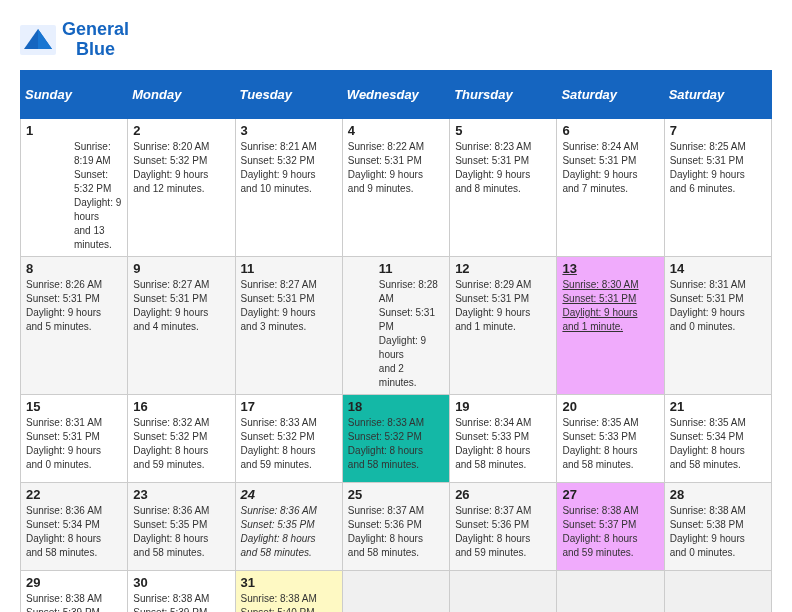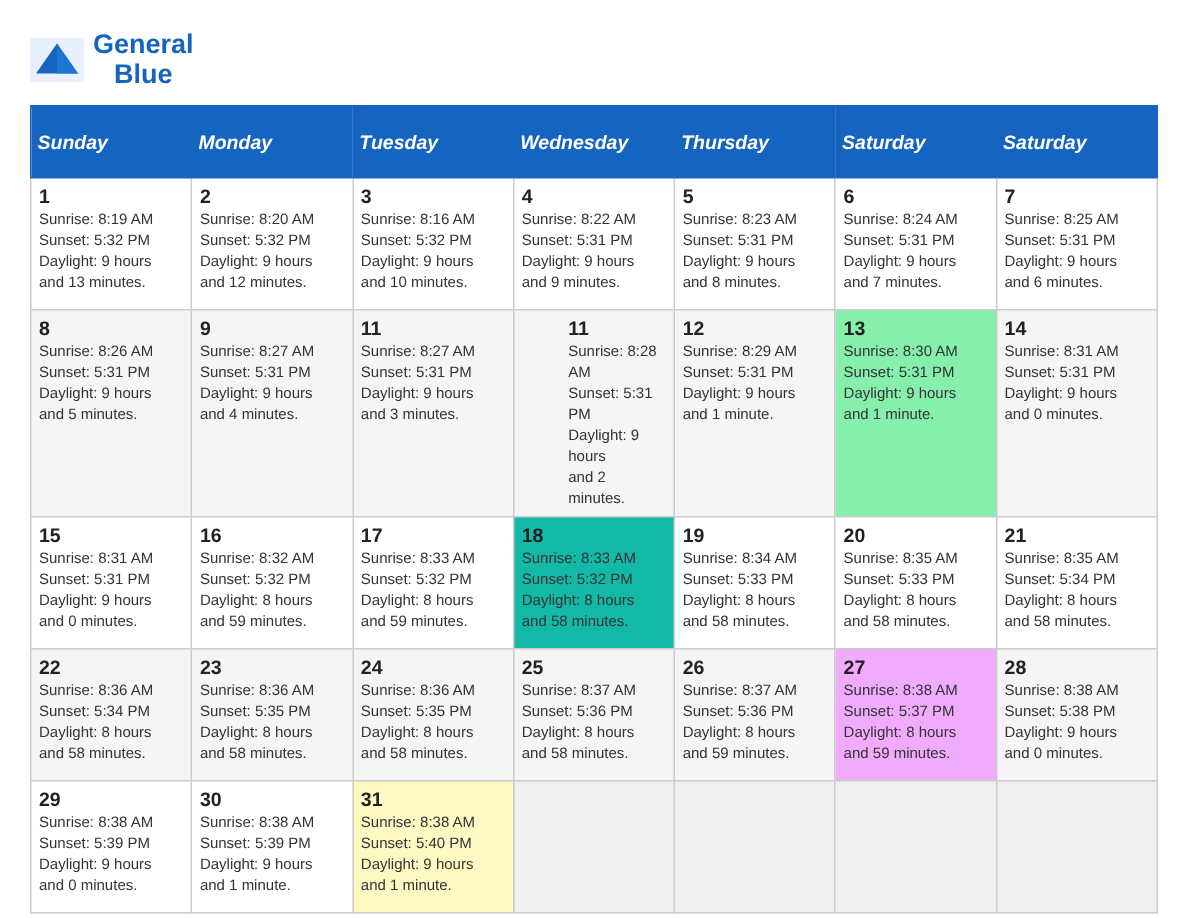--- a/index.html
+++ b/index.html
@@ -124,35 +124,35 @@
         <th>Wednesday</th>
         <th>Thursday</th>
         <th>Saturday</th>
         <th>Saturday</th>
       </tr>
   </thead>
   <tbody id="calendar-body">
   <tr>
         <td style="background: rgb(255, 255, 255);">
           <span class="day-num">1</span>
-          <div class="day-info" style="white-space: pre-line;">Sunrise: 8:19 AM
+          <div class="day-info" style="white-space: pre-line; margin-left: 48px;">Sunrise: 8:19 AM
 Sunset: 5:32 PM
 Daylight: 9 hours
 and 13 minutes.</div>
         </td>
         <td style="background: rgb(255, 255, 255);">
           <span class="day-num">2</span>
           <div class="day-info" style="white-space: pre-line;">Sunrise: 8:20 AM
 Sunset: 5:32 PM
 Daylight: 9 hours
 and 12 minutes.</div>
         </td>
         <td style="background: rgb(255, 255, 255);">
           <span class="day-num">3</span>
-          <div class="day-info" style="white-space: pre-line;">Sunrise: 8:16 AM
+          <div class="day-info" style="white-space: pre-line;">Sunrise: 8:21 AM
 Sunset: 5:32 PM
 Daylight: 9 hours
 and 10 minutes.</div>
         </td>
         <td style="background: rgb(255, 255, 255);">
           <span class="day-num">4</span>
           <div class="day-info" style="white-space: pre-line;">Sunrise: 8:22 AM
 Sunset: 5:31 PM
 Daylight: 9 hours
 and 9 minutes.</div>
@@ -208,21 +208,21 @@
 Daylight: 9 hours
 and 2 minutes.</div>
         </td>
         <td style="background: rgb(245, 245, 245); margin-left: 12px;">
           <span class="day-num">12</span>
           <div class="day-info" style="white-space: pre-line;">Sunrise: 8:29 AM
 Sunset: 5:31 PM
 Daylight: 9 hours
 and 1 minute.</div>
         </td>
-        <td style="background: #86efac;">
+        <td style="background: #f0abfc; text-decoration: underline;">
           <span class="day-num">13</span>
           <div class="day-info" style="white-space: pre-line;">Sunrise: 8:30 AM
 Sunset: 5:31 PM
 Daylight: 9 hours
 and 1 minute.</div>
         </td>
         <td style="background: rgb(245, 245, 245);">
           <span class="day-num">14</span>
           <div class="day-info" style="white-space: pre-line;">Sunrise: 8:31 AM
 Sunset: 5:31 PM
@@ -289,21 +289,21 @@
 Daylight: 8 hours
 and 58 minutes.</div>
         </td>
         <td style="background: rgb(245, 245, 245);">
           <span class="day-num">23</span>
           <div class="day-info" style="white-space: pre-line;">Sunrise: 8:36 AM
 Sunset: 5:35 PM
 Daylight: 8 hours
 and 58 minutes.</div>
         </td>
-        <td style="background: rgb(245, 245, 245);">
+        <td style="background: rgb(245, 245, 245); font-style: italic;">
           <span class="day-num">24</span>
           <div class="day-info" style="white-space: pre-line;">Sunrise: 8:36 AM
 Sunset: 5:35 PM
 Daylight: 8 hours
 and 58 minutes.</div>
         </td>
         <td style="background: rgb(245, 245, 245);">
           <span class="day-num">25</span>
           <div class="day-info" style="white-space: pre-line;">Sunrise: 8:37 AM
 Sunset: 5:36 PM

